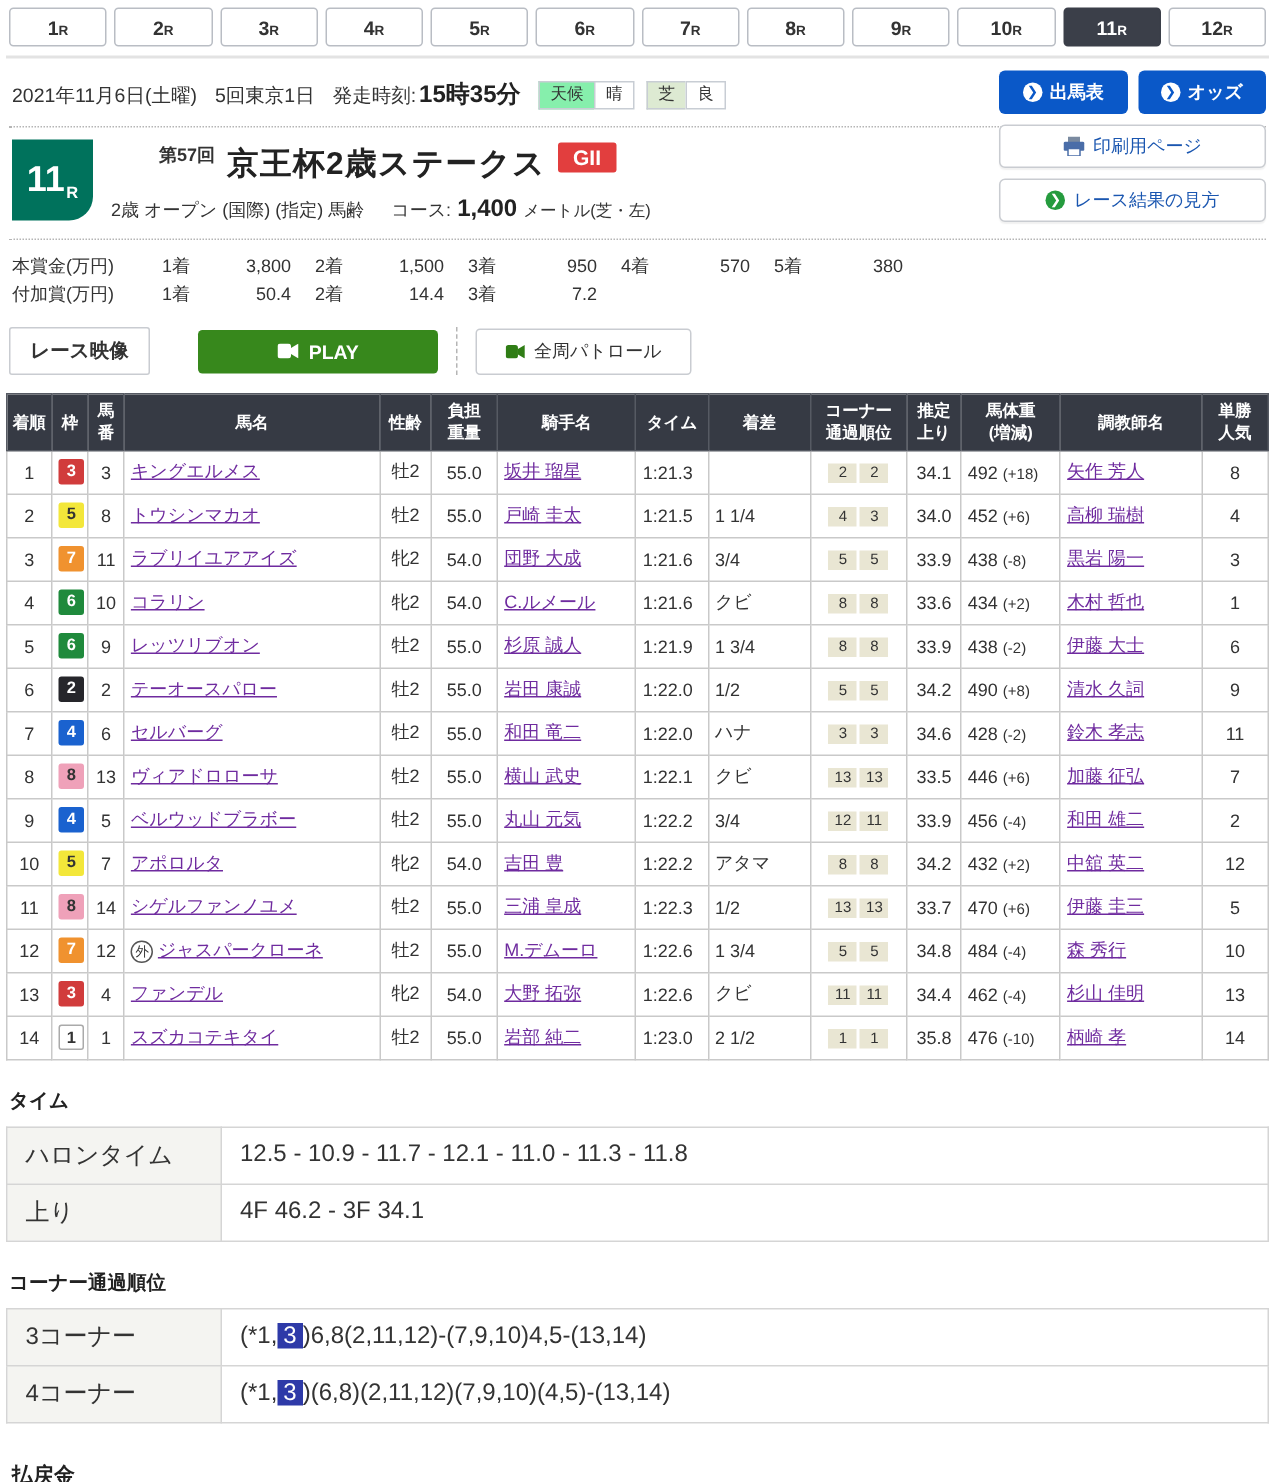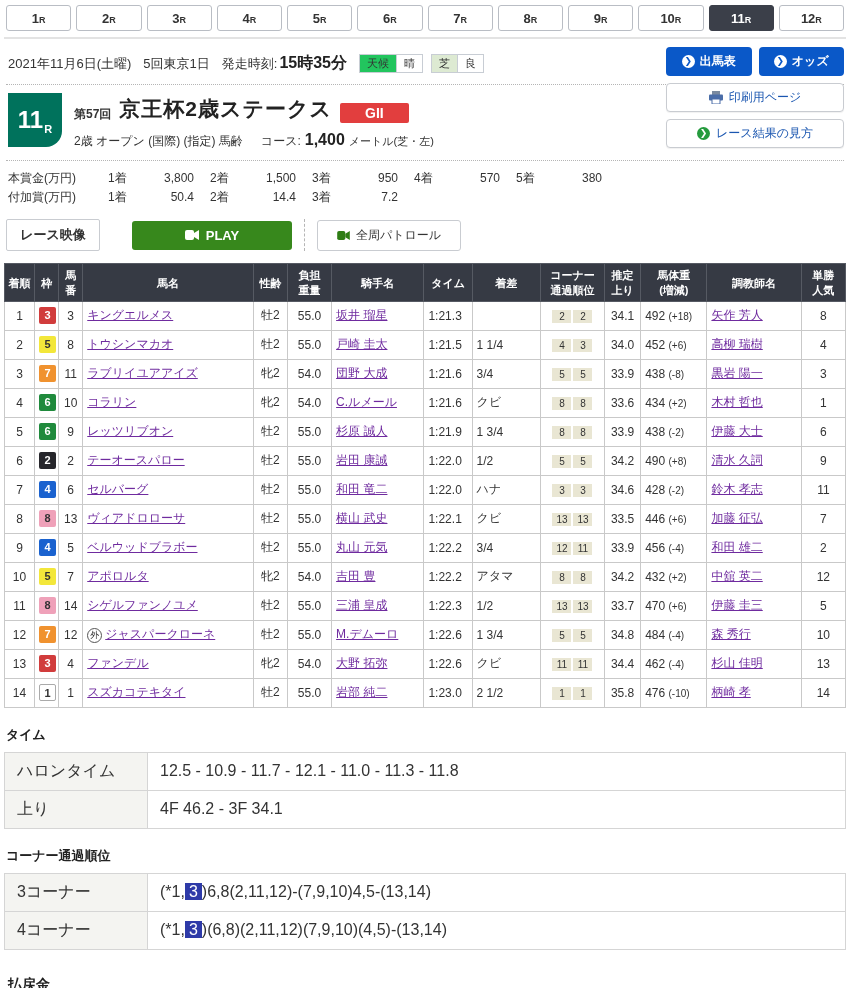--- a/index.html
+++ b/index.html
@@ -13,43 +13,43 @@
   .tab .r{font-size:9px;}
   .tab.active{background:#3b3f49;color:#fff;border-color:#3b3f49;}
 
   
   .header{position:relative;padding:2px 2px 0;}
   .head-row{display:flex;align-items:center;gap:12px;padding:12px 2px 10px;font-size:13px;}
   .start-wrap{display:flex;align-items:baseline;gap:2px;}
   .start-time{font-weight:bold;font-size:16px;color:#222;}
   .badge-group{display:flex;}
   .badge{border:1px solid #c8cdd4;font-size:11px;padding:3px 7px;line-height:1;background:#fff;}
-  .badge.b-blue{background:#22c55e;border-right:none;}
+  .badge.b-blue{background:#86efac;border-right:none;}
   .badge.b-green{background:#ddead2;border-right:none;margin-left:8px;}
 
   .actions{position:absolute;right:2px;top:8px;width:178px;display:flex;flex-direction:column;gap:7px;z-index:5;}
   .btn-row{display:flex;gap:7px;}
   .btn-blue{flex:1;background:#0a58c8;color:#fff;font-weight:bold;font-size:12px;border-radius:4px;
             padding:6px 2px;display:flex;align-items:center;justify-content:center;gap:5px;cursor:pointer;}
   .btn-white{background:#fff;border:1px solid #c9ccd1;border-radius:4px;padding:5px 2px;font-size:12px;
              color:#1a56b0;display:flex;align-items:center;justify-content:center;gap:6px;cursor:pointer;
              box-shadow:0 1px 1px rgba(0,0,0,.06);}
   .circ{display:inline-block;width:13px;height:13px;border-radius:50%;background:#fff;color:#0a58c8;
         font-size:9px;line-height:13px;text-align:center;font-weight:bold;}
   .circ.green{background:#259b3e;color:#fff;}
 
   .title-block{display:flex;gap:12px;padding:8px 2px 10px;border-top:1px dotted #b5b5b5;align-items:flex-start;}
   .race-num{width:54px;height:54px;background:#00725c;color:#fff;display:flex;align-items:center;
             justify-content:center;font-weight:bold;font-size:24px;border-radius:0 0 16px 0;flex:none;}
   .race-num .r{font-size:11px;align-self:flex-end;margin:0 0 12px 1px;}
   .title-lines{padding-top:2px;}
-  .t1{display:flex;align-items:flex-end;gap:8px;}
+  .t1{display:flex;align-items:flex-start;gap:8px;margin-left:32px;}
   .round{font-size:12px;font-weight:bold;color:#333;}
   .race-name{font-size:21px;font-weight:bold;color:#222;letter-spacing:1px;}
-  .grade{background:#e23e3e;color:#fff;font-weight:bold;font-size:14px;padding:2px 25px;border-radius:2px;}
+  .grade{background:#e23e3e;color:#fff;font-weight:bold;font-size:14px;padding:2px 10px;border-radius:2px;}
   .t2{font-size:12px;margin-top:8px;color:#333;display:flex;align-items:baseline;gap:4px;}
   .dist{font-weight:bold;font-size:16px;color:#222;}
   .dist-sfx{font-size:11px;}
 
   .prize-block{border-top:1px dotted #b5b5b5;padding:8px 2px 10px;font-size:12px;}
   .prize-row{display:flex;line-height:1.6;}
   .prize-label{width:100px;flex:none;}
   .pr-place{width:32px;flex:none;}
   .pr-val{width:54px;flex:none;text-align:right;margin-right:16px;}
 

